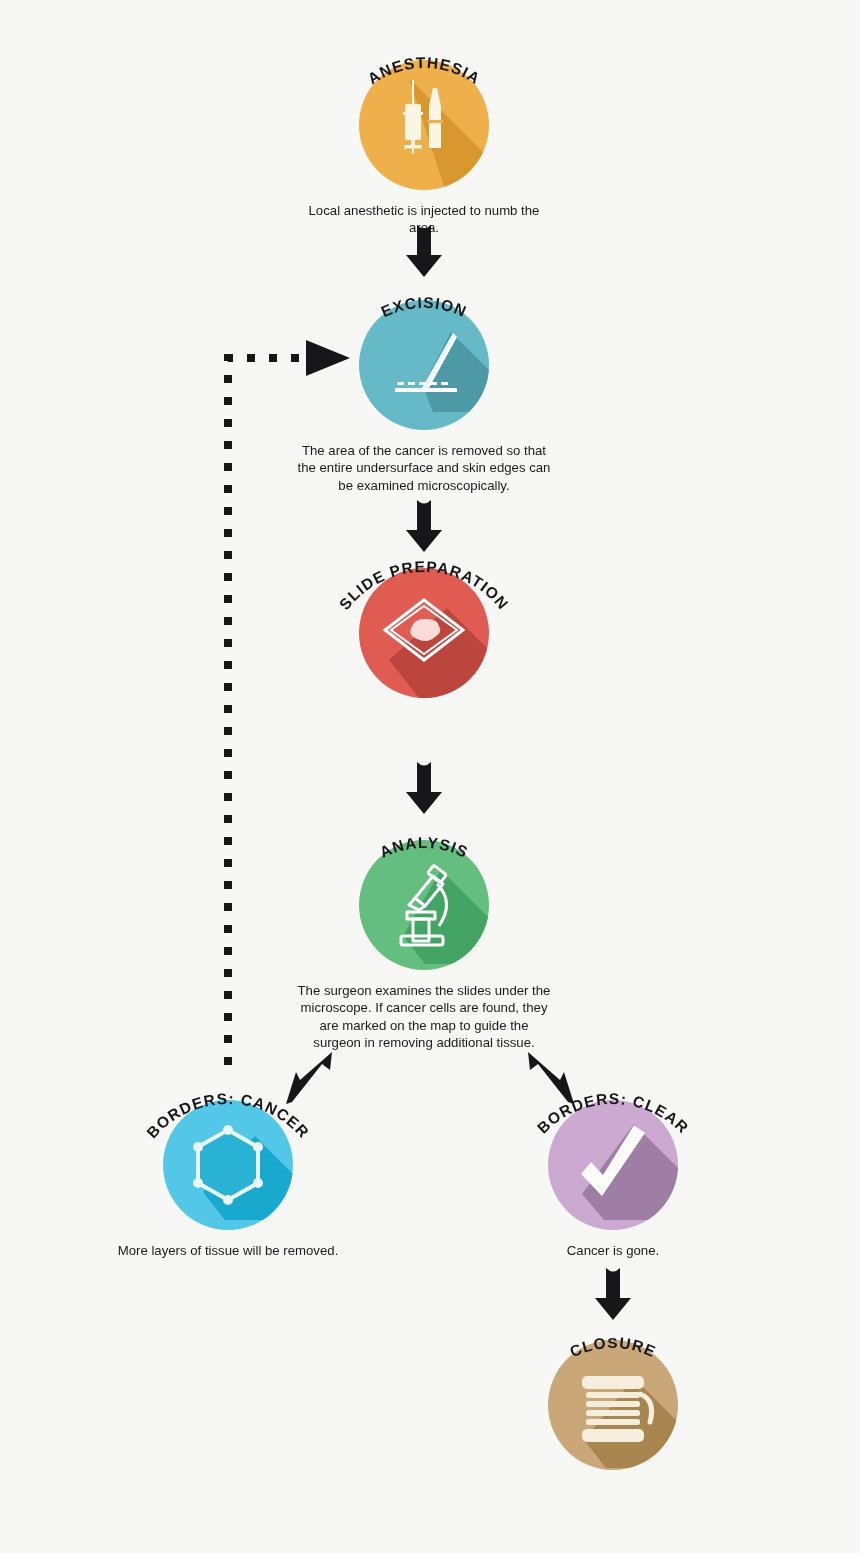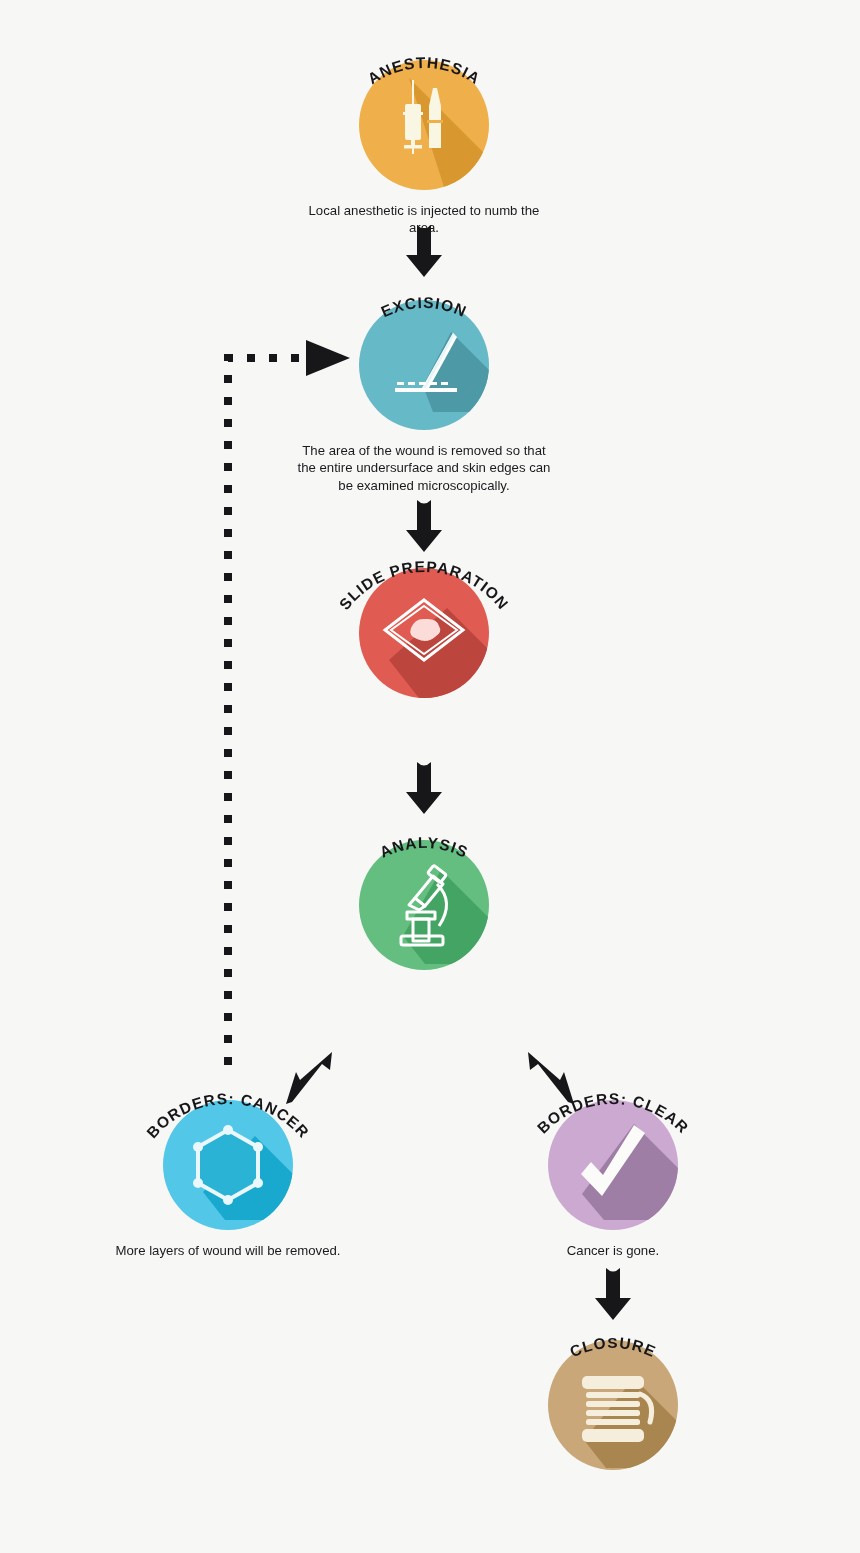--- a/index.html
+++ b/index.html
@@ -146,21 +146,21 @@
           <g fill="#FFFFFF">
             <rect x="38" y="82" width="7" height="3"></rect>
             <rect x="49" y="82" width="7" height="3"></rect>
             <rect x="60" y="82" width="7" height="3"></rect>
             <rect x="71" y="82" width="7" height="3"></rect>
             <rect x="82" y="82" width="7" height="3"></rect>
           </g>
         </g>
       </svg>
     </div>
-    <div class="caption">The area of the wound is removed so that the entire undersurface and skin edges can be examined microscopically.</div>
+    <div class="caption">The area of the cancer is removed so that the entire undersurface and skin edges can be examined microscopically.</div>
   </div>
 
   <svg class="arrow-down" style="left:424px; top:500px;" viewBox="0 0 36 52">
     <path d="M 11 0 Q 18 7 25 0 L 25 30 L 36 30 L 18 52 L 0 30 L 11 30 Z" fill="#17171a"></path>
   </svg>
 
   <div class="node" style="left:424px; top:568px;">
     <div class="node-circle-wrap">
       <svg class="arc-label" viewBox="0 0 260 130">
         <defs>
@@ -209,20 +209,21 @@
           <rect x="70" y="29" width="16" height="10" rx="2" transform="rotate(38 78 34)"></rect>
           <path d="M 56 58 L 74 36 L 84 44 L 66 66 Z"></path>
           <path d="M 56 58 L 50 65 L 60 70 L 66 66"></path>
           <path d="M 78 44 Q 96 62 80 86"></path>
           <rect x="48" y="72" width="28" height="7"></rect>
           <rect x="54" y="79" width="16" height="22"></rect>
           <rect x="42" y="96" width="42" height="9" rx="2"></rect>
         </g>
       </svg>
     </div>
+    <div class="caption">The surgeon examines the slides under the microscope. If cancer cells are found, they are marked on the map to guide the surgeon in removing additional tissue.</div>
   </div>
 
   <svg class="arrow-diag" style="left:278px; top:1048px;" viewBox="0 0 62 62">
     <path d="M 54 4 L 52 22 L 44 16 L 14 54 L 8 56 L 18 24 L 22 32 Z" fill="#17171a"></path>
   </svg>
 
   <svg class="arrow-diag" style="left:520px; top:1048px;" viewBox="0 0 62 62">
     <path d="M 8 4 L 10 22 L 18 16 L 48 54 L 54 56 L 44 24 L 40 32 Z" fill="#17171a"></path>
   </svg>
 
@@ -246,21 +247,21 @@
           <polygon points="65,30 95,47 95,83 65,100 35,83 35,47" fill="#2BB3D6" stroke="#EAF7FC" stroke-width="4"></polygon>
           <circle cx="65" cy="30" r="5" fill="#EAF7FC"></circle>
           <circle cx="95" cy="47" r="5" fill="#EAF7FC"></circle>
           <circle cx="95" cy="83" r="5" fill="#EAF7FC"></circle>
           <circle cx="65" cy="100" r="5" fill="#EAF7FC"></circle>
           <circle cx="35" cy="83" r="5" fill="#EAF7FC"></circle>
           <circle cx="35" cy="47" r="5" fill="#EAF7FC"></circle>
         </g>
       </svg>
     </div>
-    <div class="caption">More layers of wound will be removed.</div>
+    <div class="caption">More layers of tissue will be removed.</div>
   </div>
 
   <div class="node" style="left:613px; top:1100px;">
     <div class="node-circle-wrap">
       <svg class="arc-label" viewBox="0 0 260 130">
         <defs>
             <path id="arcBCL" d="M 36 98 A 94 94 0 0 1 224 98" fill="none"></path>
           </defs>
         <text><textPath href="#arcBCL" startOffset="50%" text-anchor="middle">BORDERS: CLEAR</textPath></text>
       </svg>

